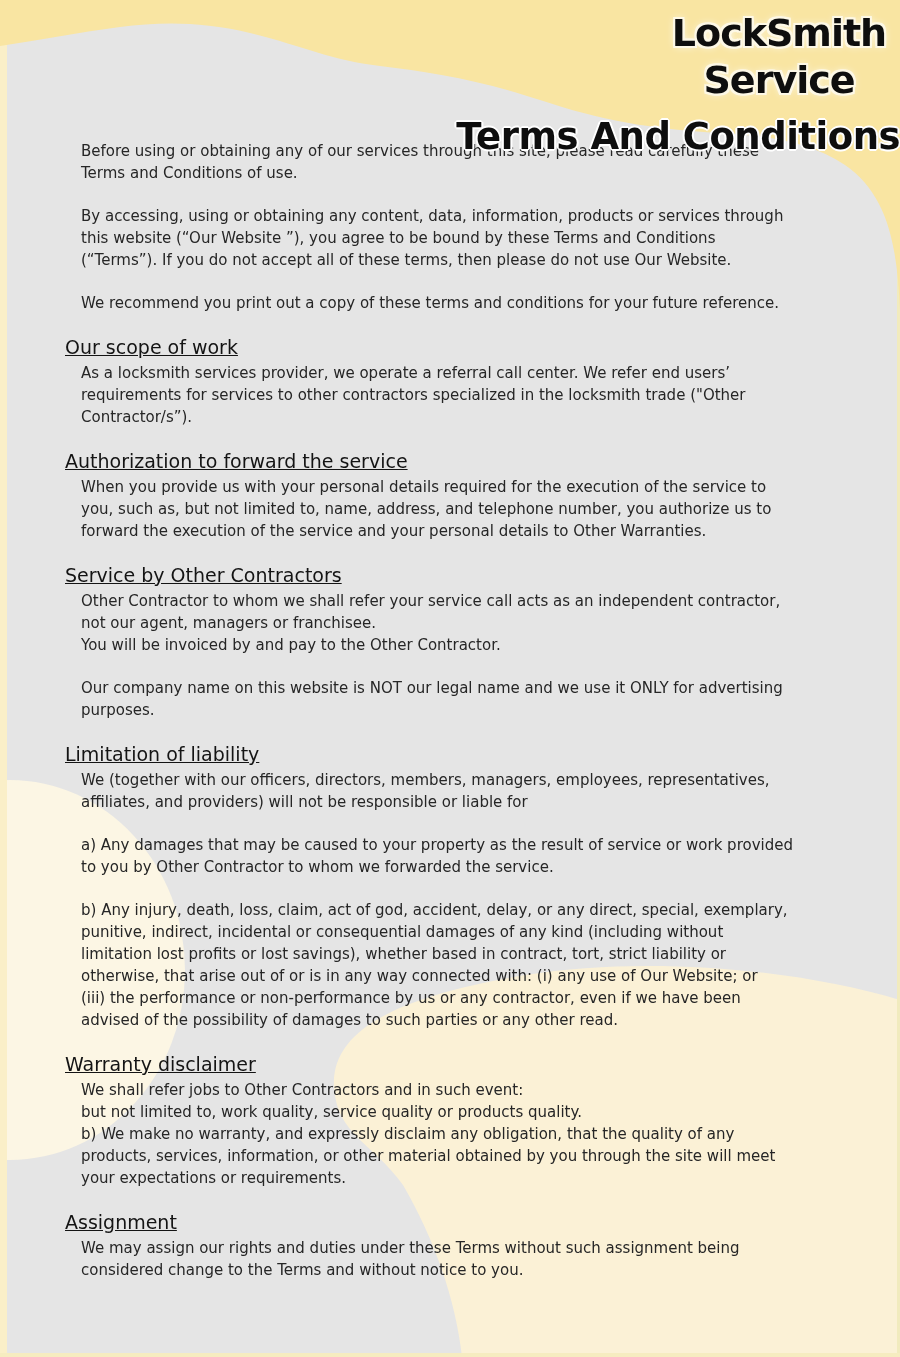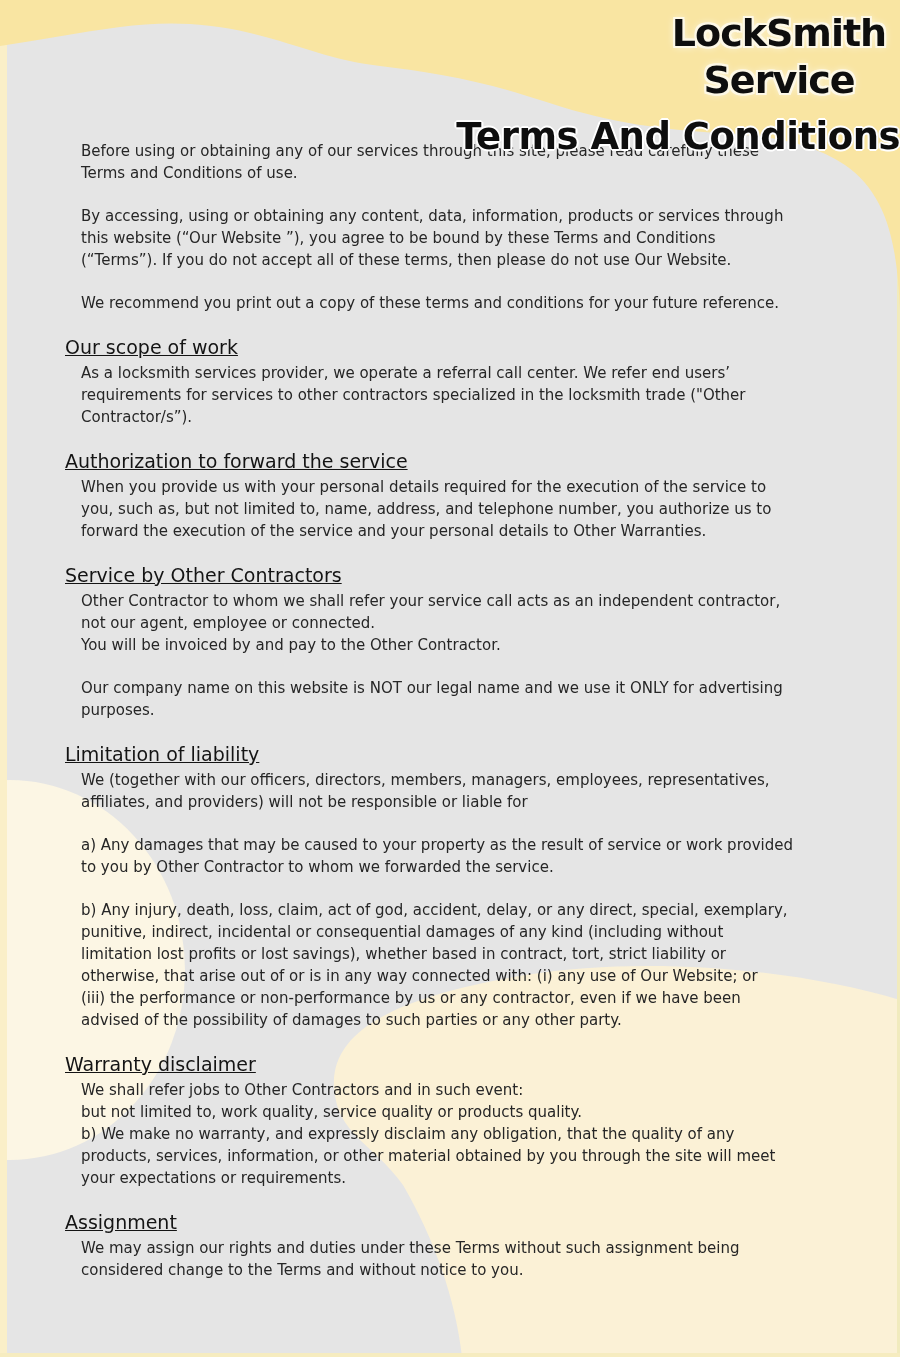--- a/index.html
+++ b/index.html
@@ -101,21 +101,21 @@
           <div class="para">
             <span class="line">When you provide us with your personal details required for the execution of the service to</span>
             <span class="line">you, such as, but not limited to, name, address, and telephone number, you authorize us to</span>
             <span class="line">forward the execution of the service and your personal details to Other Warranties.</span>
           </div>
         </div>
         <div class="section">
           <h2>Service by Other Contractors</h2>
           <div class="para">
             <span class="line">Other Contractor to whom we shall refer your service call acts as an independent contractor,</span>
-            <span class="line">not our agent, employee or connected.</span>
+            <span class="line">not our agent, managers or franchisee.</span>
             <span class="line">You will be invoiced by and pay to the Other Contractor.</span>
           </div>
           <div class="para">
             <span class="line">Our company name on this website is NOT our legal name and we use it ONLY for advertising</span>
             <span class="line">purposes.</span>
           </div>
         </div>
         <div class="section">
           <h2>Limitation of liability</h2>
           <div class="para">
@@ -125,21 +125,21 @@
           <div class="para">
             <span class="line">a) Any damages that may be caused to your property as the result of service or work provided</span>
             <span class="line">to you by Other Contractor to whom we forwarded the service.</span>
           </div>
           <div class="para">
             <span class="line">b) Any injury, death, loss, claim, act of god, accident, delay, or any direct, special, exemplary,</span>
             <span class="line">punitive, indirect, incidental or consequential damages of any kind (including without</span>
             <span class="line">limitation lost profits or lost savings), whether based in contract, tort, strict liability or</span>
             <span class="line">otherwise, that arise out of or is in any way connected with: (i) any use of Our Website; or</span>
             <span class="line">(iii) the performance or non-performance by us or any contractor, even if we have been</span>
-            <span class="line">advised of the possibility of damages to such parties or any other party.</span>
+            <span class="line">advised of the possibility of damages to such parties or any other read.</span>
           </div>
         </div>
         <div class="section">
           <h2>Warranty disclaimer</h2>
           <div class="para">
             <span class="line">We shall refer jobs to Other Contractors and in such event:</span>
             <span class="line">but not limited to, work quality, service quality or products quality.</span>
             <span class="line">b) We make no warranty, and expressly disclaim any obligation, that the quality of any</span>
             <span class="line">products, services, information, or other material obtained by you through the site will meet</span>
             <span class="line">your expectations or requirements.</span>

